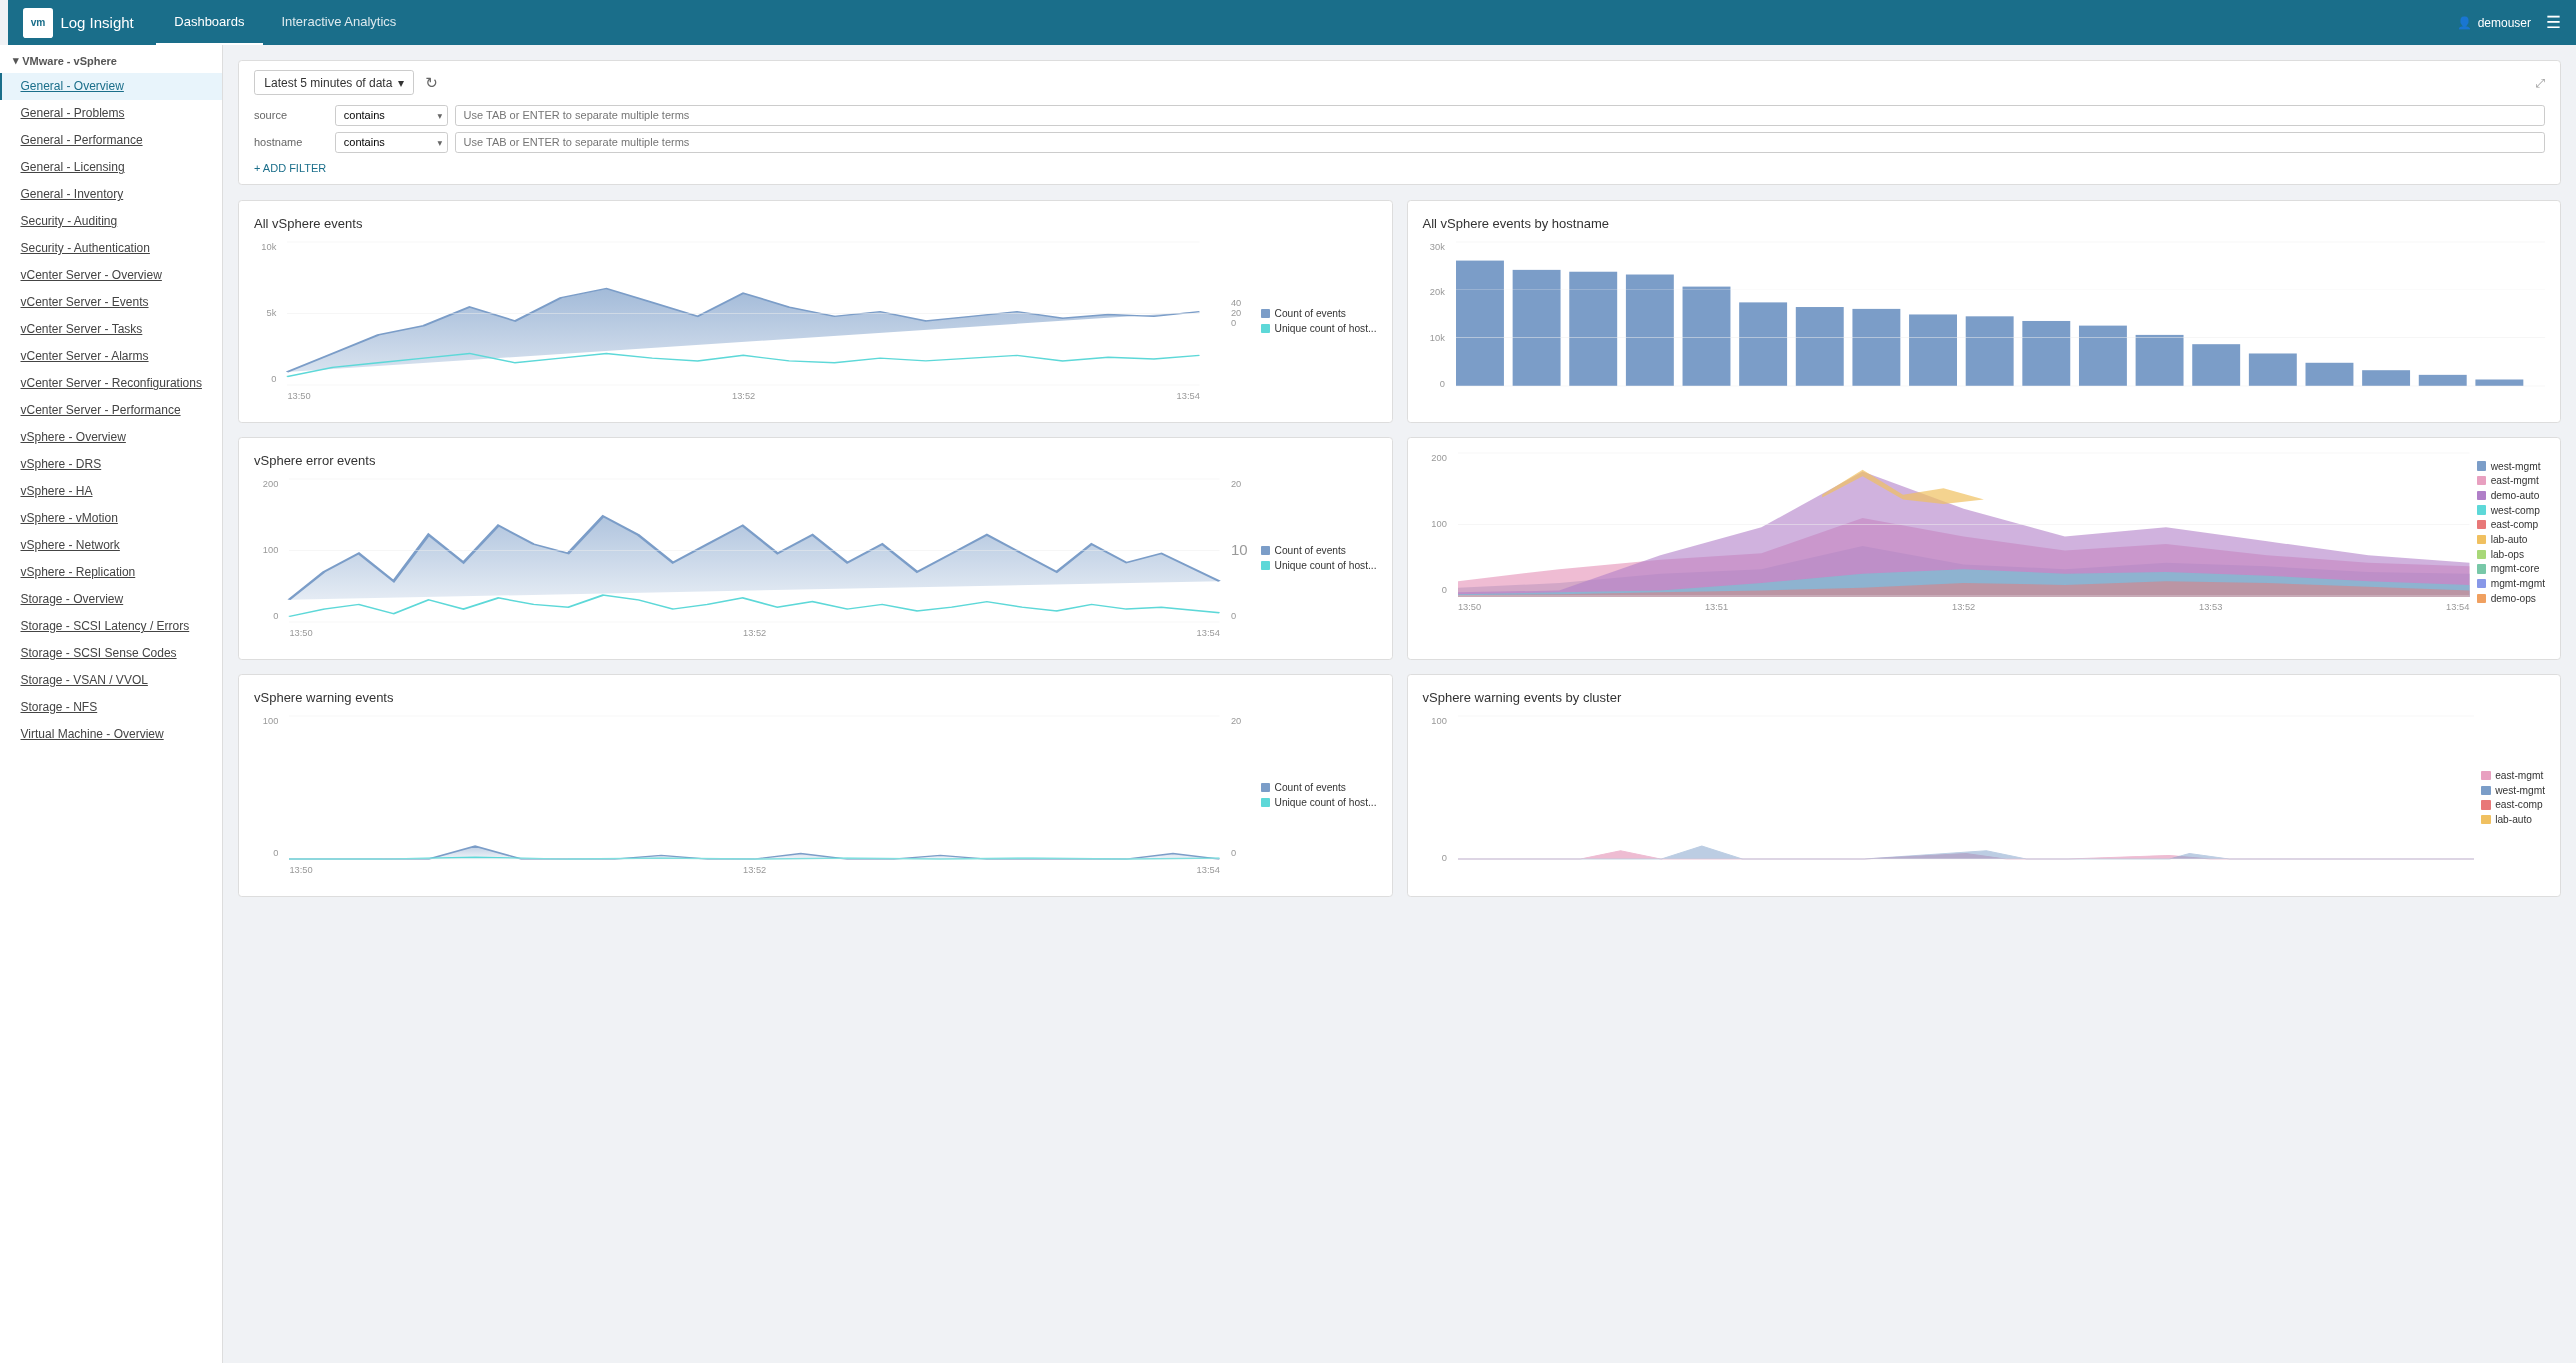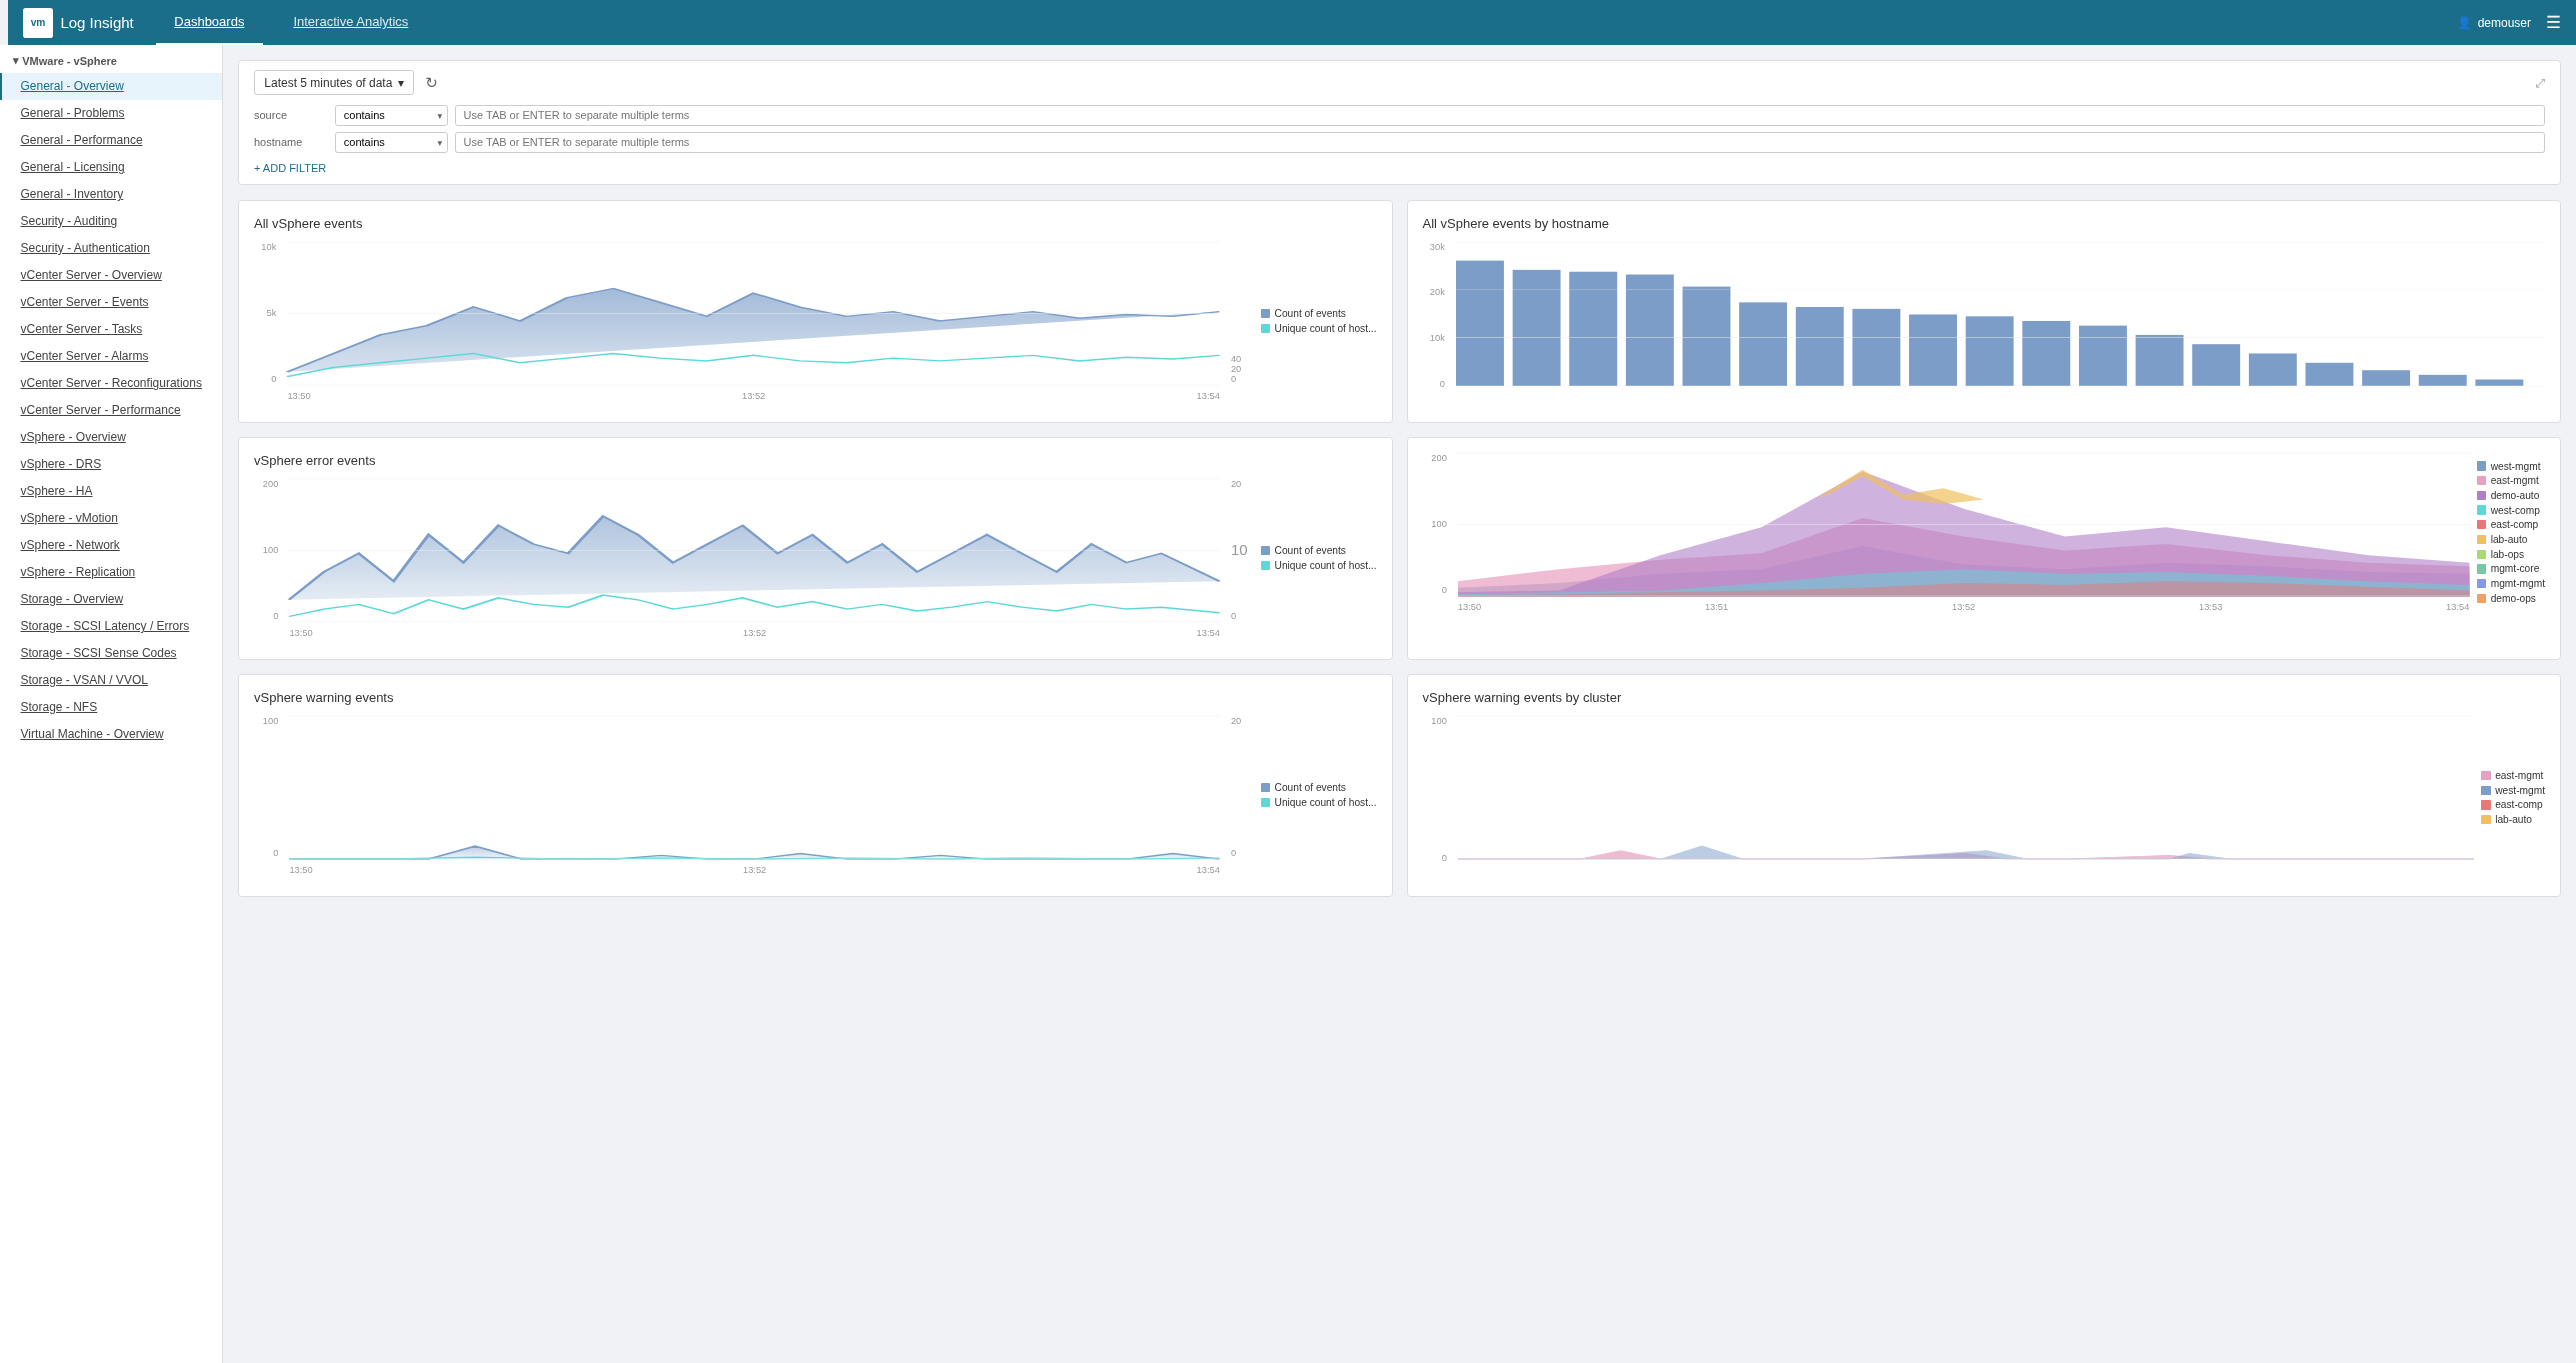--- a/index.html
+++ b/index.html
@@ -17,21 +17,21 @@
     }
     .header-logo {
       display: flex; align-items: center; gap: 7.4px; margin-right: 22px;
     }
     .vm-logo {
       width: 30px; height: 30px; background: white; border-radius: 2.8px;
       display: flex; align-items: center; justify-content: center;
       font-weight: bold; font-size: 10.2px; color: #1a6e8a;
     }
     .header-app-name { font-size: 15px; font-weight: 300; color: white; }
-    .header-nav { display: flex; gap: 12px; flex: 1; text-decoration: underline; }
+    .header-nav { display: flex; gap: 0; flex: 1; }
     .header-nav-item {
       padding: 0 18.5px; height: 45px; display: flex; align-items: center;
       color: rgba(255,255,255,0.85); cursor: pointer; font-size: 13px;
       border-bottom: 2.8px solid transparent;
     }
     .header-nav-item.active { color: white; border-bottom: 2.8px solid white; }
     .header-right { display: flex; align-items: center; gap: 15px; margin-left: auto; }
     .header-user { display: flex; align-items: center; gap: 5.6px; color: white; font-size: 12px; }
     .hamburger { color: white; font-size: 16.7px; cursor: pointer; }
 
@@ -293,21 +293,21 @@
               <line x1="0" y1="0" x2="400" y2="0" stroke="#eee" stroke-width="0.5"></line>
               <line x1="0" y1="77" x2="400" y2="77" stroke="#eee" stroke-width="0.5"></line>
               <line x1="0" y1="154" x2="400" y2="154" stroke="#eee" stroke-width="0.5"></line>
             </svg>
             <div style="display:flex;justify-content:space-between;font-size:9.3px;color:#999;margin-top:1.9px;">
               <span>13:50</span>
               <span>13:52</span>
               <span>13:54</span>
             </div>
           </div>
-          <div style="width:26px; display:flex; flex-direction:column; justify-content:flex-end; align-items:flex-start; padding-left:3.7px; padding-bottom:16.7px;">
+          <div style="width:26px; display:flex; flex-direction:column; justify-content:center; align-items:flex-start; padding-left:3.7px; padding-bottom:16.7px;margin-left:20px;">
             <span style="font-size:9.3px;color:#999">40</span>
             <span style="font-size:9.3px;color:#999">20</span>
             <span style="font-size:9.3px;color:#999">0</span>
           </div>
           <div class="chart-legend-wrap">
             <div class="legend">
               <div class="legend-item">
                 <div class="legend-dot" style="background:#7b9dc8"></div>
                 <span>Count of events</span>
               </div>

